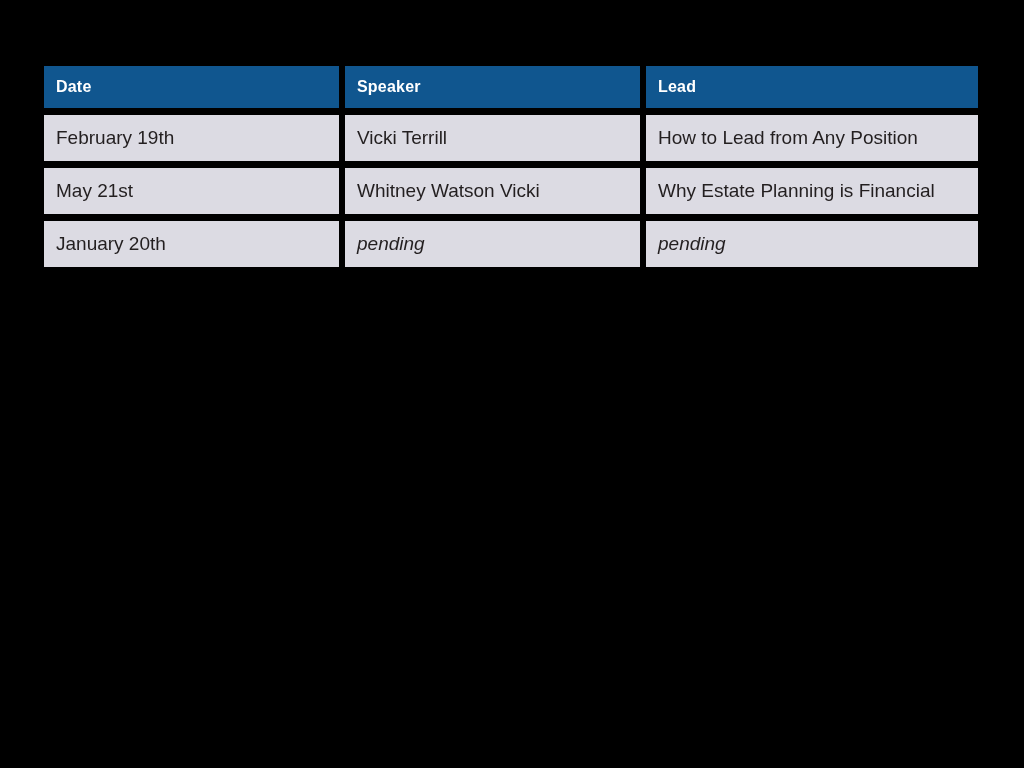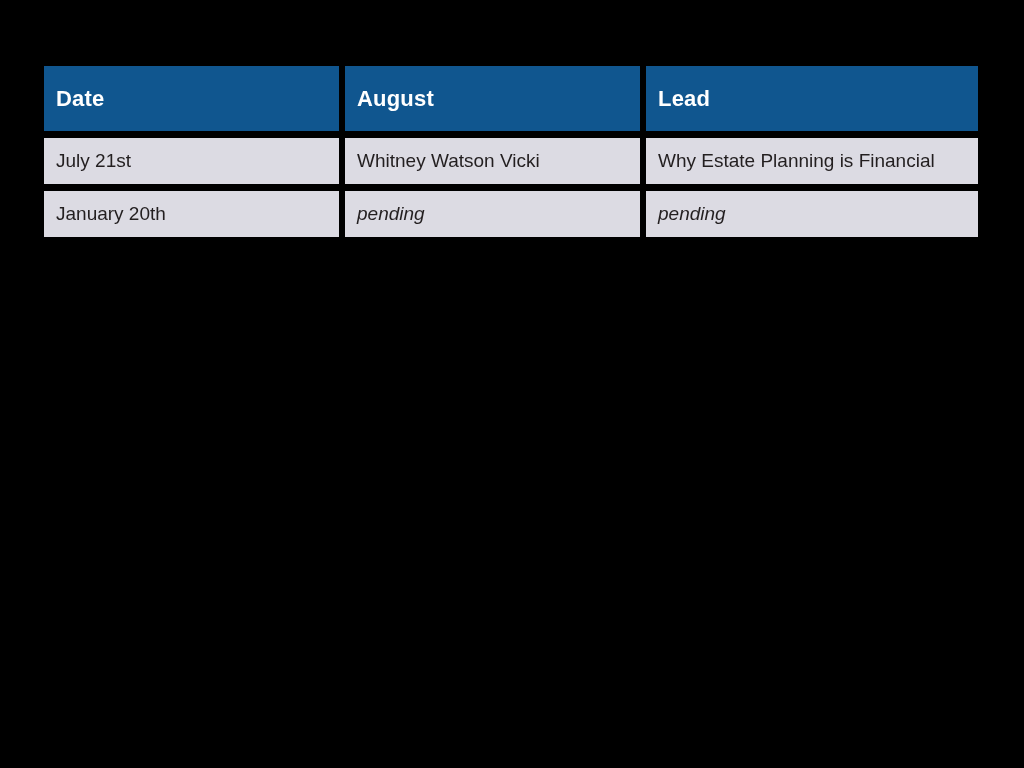--- a/index.html
+++ b/index.html
@@ -43,24 +43,24 @@
     padding: 0 12px;
     margin: 0;
     border: 0;
     vertical-align: middle;
     text-align: left;
     white-space: nowrap;
     overflow: hidden;
   }
 
   #schedule-table th {
-    height: 65px;
+    height: 42px;
     background: #10568F;
     color: #FFFFFF;
-    font-size: 22px;
+    font-size: 16px;
     font-weight: bold;
     letter-spacing: 0.2px;
   }
 
   #schedule-table td {
     height: 46px;
     background: #DCDBE3;
     color: #231F20;
     font-size: 19px;
     font-weight: normal;
@@ -78,27 +78,32 @@
 
   <table id="schedule-table">
     <colgroup>
       <col class="c-date">
       <col class="c-speaker">
       <col class="c-topic">
     </colgroup>
     <thead>
       <tr>
         <th>Date</th>
-        <th>August</th>
+        <th>Speaker</th>
         <th>Lead</th>
       </tr>
     </thead>
     <tbody>
       <tr>
-        <td>July 21st</td>
+        <td>February 19th</td>
+        <td>Vicki Terrill</td>
+        <td>How to Lead from Any Position</td>
+      </tr>
+      <tr>
+        <td>May 21st</td>
         <td>Whitney Watson Vicki</td>
         <td>Why Estate Planning is Financial</td>
       </tr>
       <tr>
         <td>January 20th</td>
         <td class="pending">pending</td>
         <td class="pending">pending</td>
       </tr>
     </tbody>
   </table>

